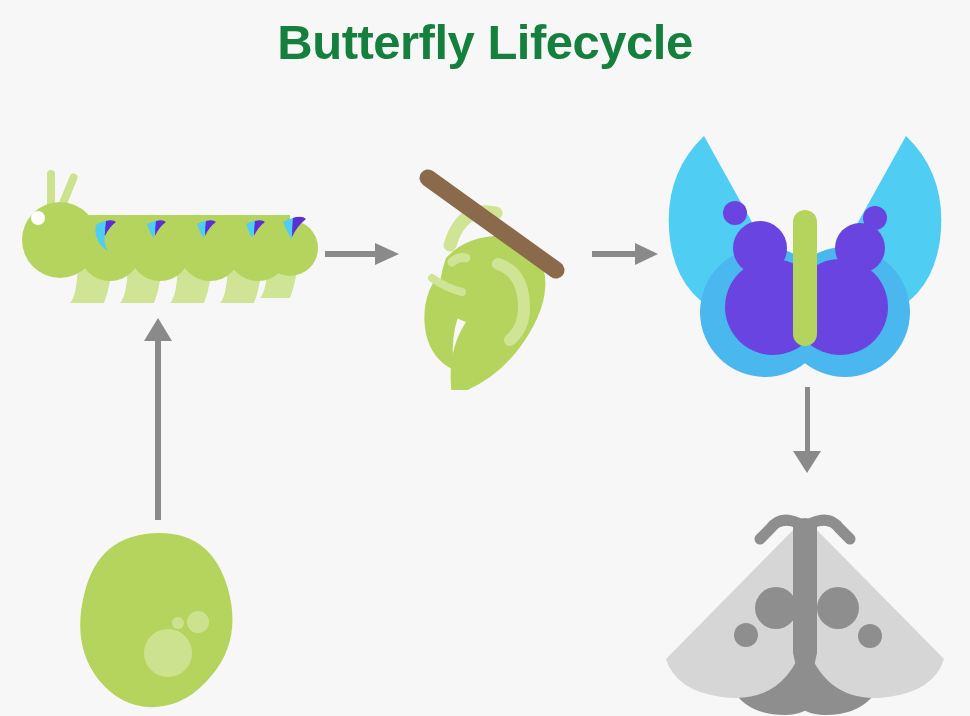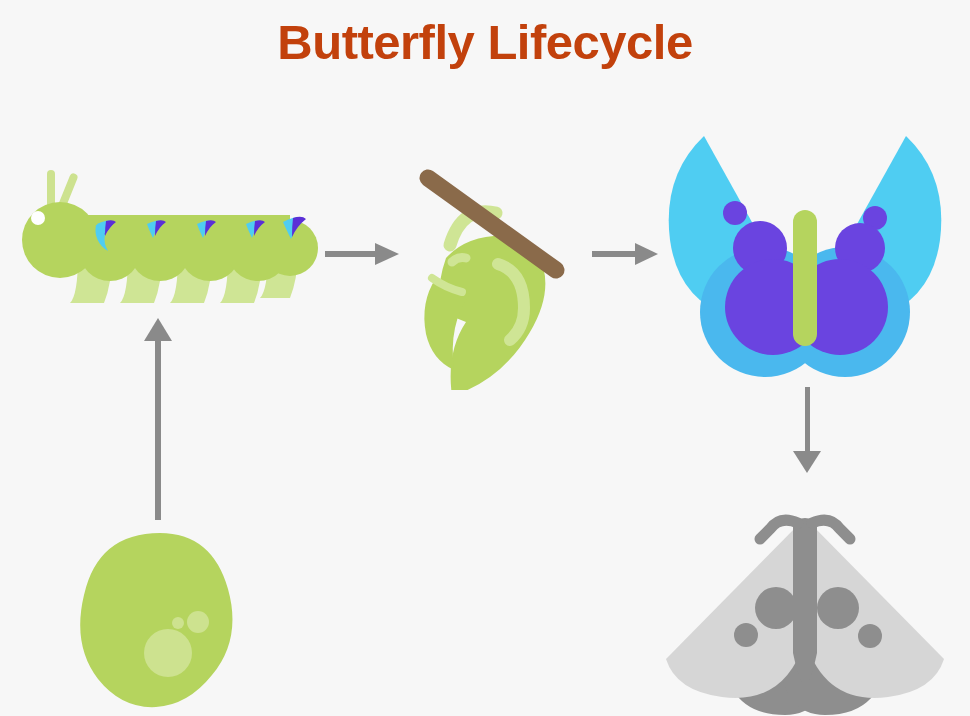--- a/index.html
+++ b/index.html
@@ -21,21 +21,21 @@
     background: #f7f7f7;
   }
   #title {
     position: absolute;
     left: 0;
     top: 14px;
     width: 970px;
     text-align: center;
     font-size: 49px;
     font-weight: bold;
-    color: #c2410c;
+    color: #15803d;
     letter-spacing: -0.5px;
     font-family: "Liberation Sans", sans-serif;
   }
   .stage-layer {
     position: absolute;
     left: 0;
     top: 0;
   }
   svg { display: block; }
 </style>

